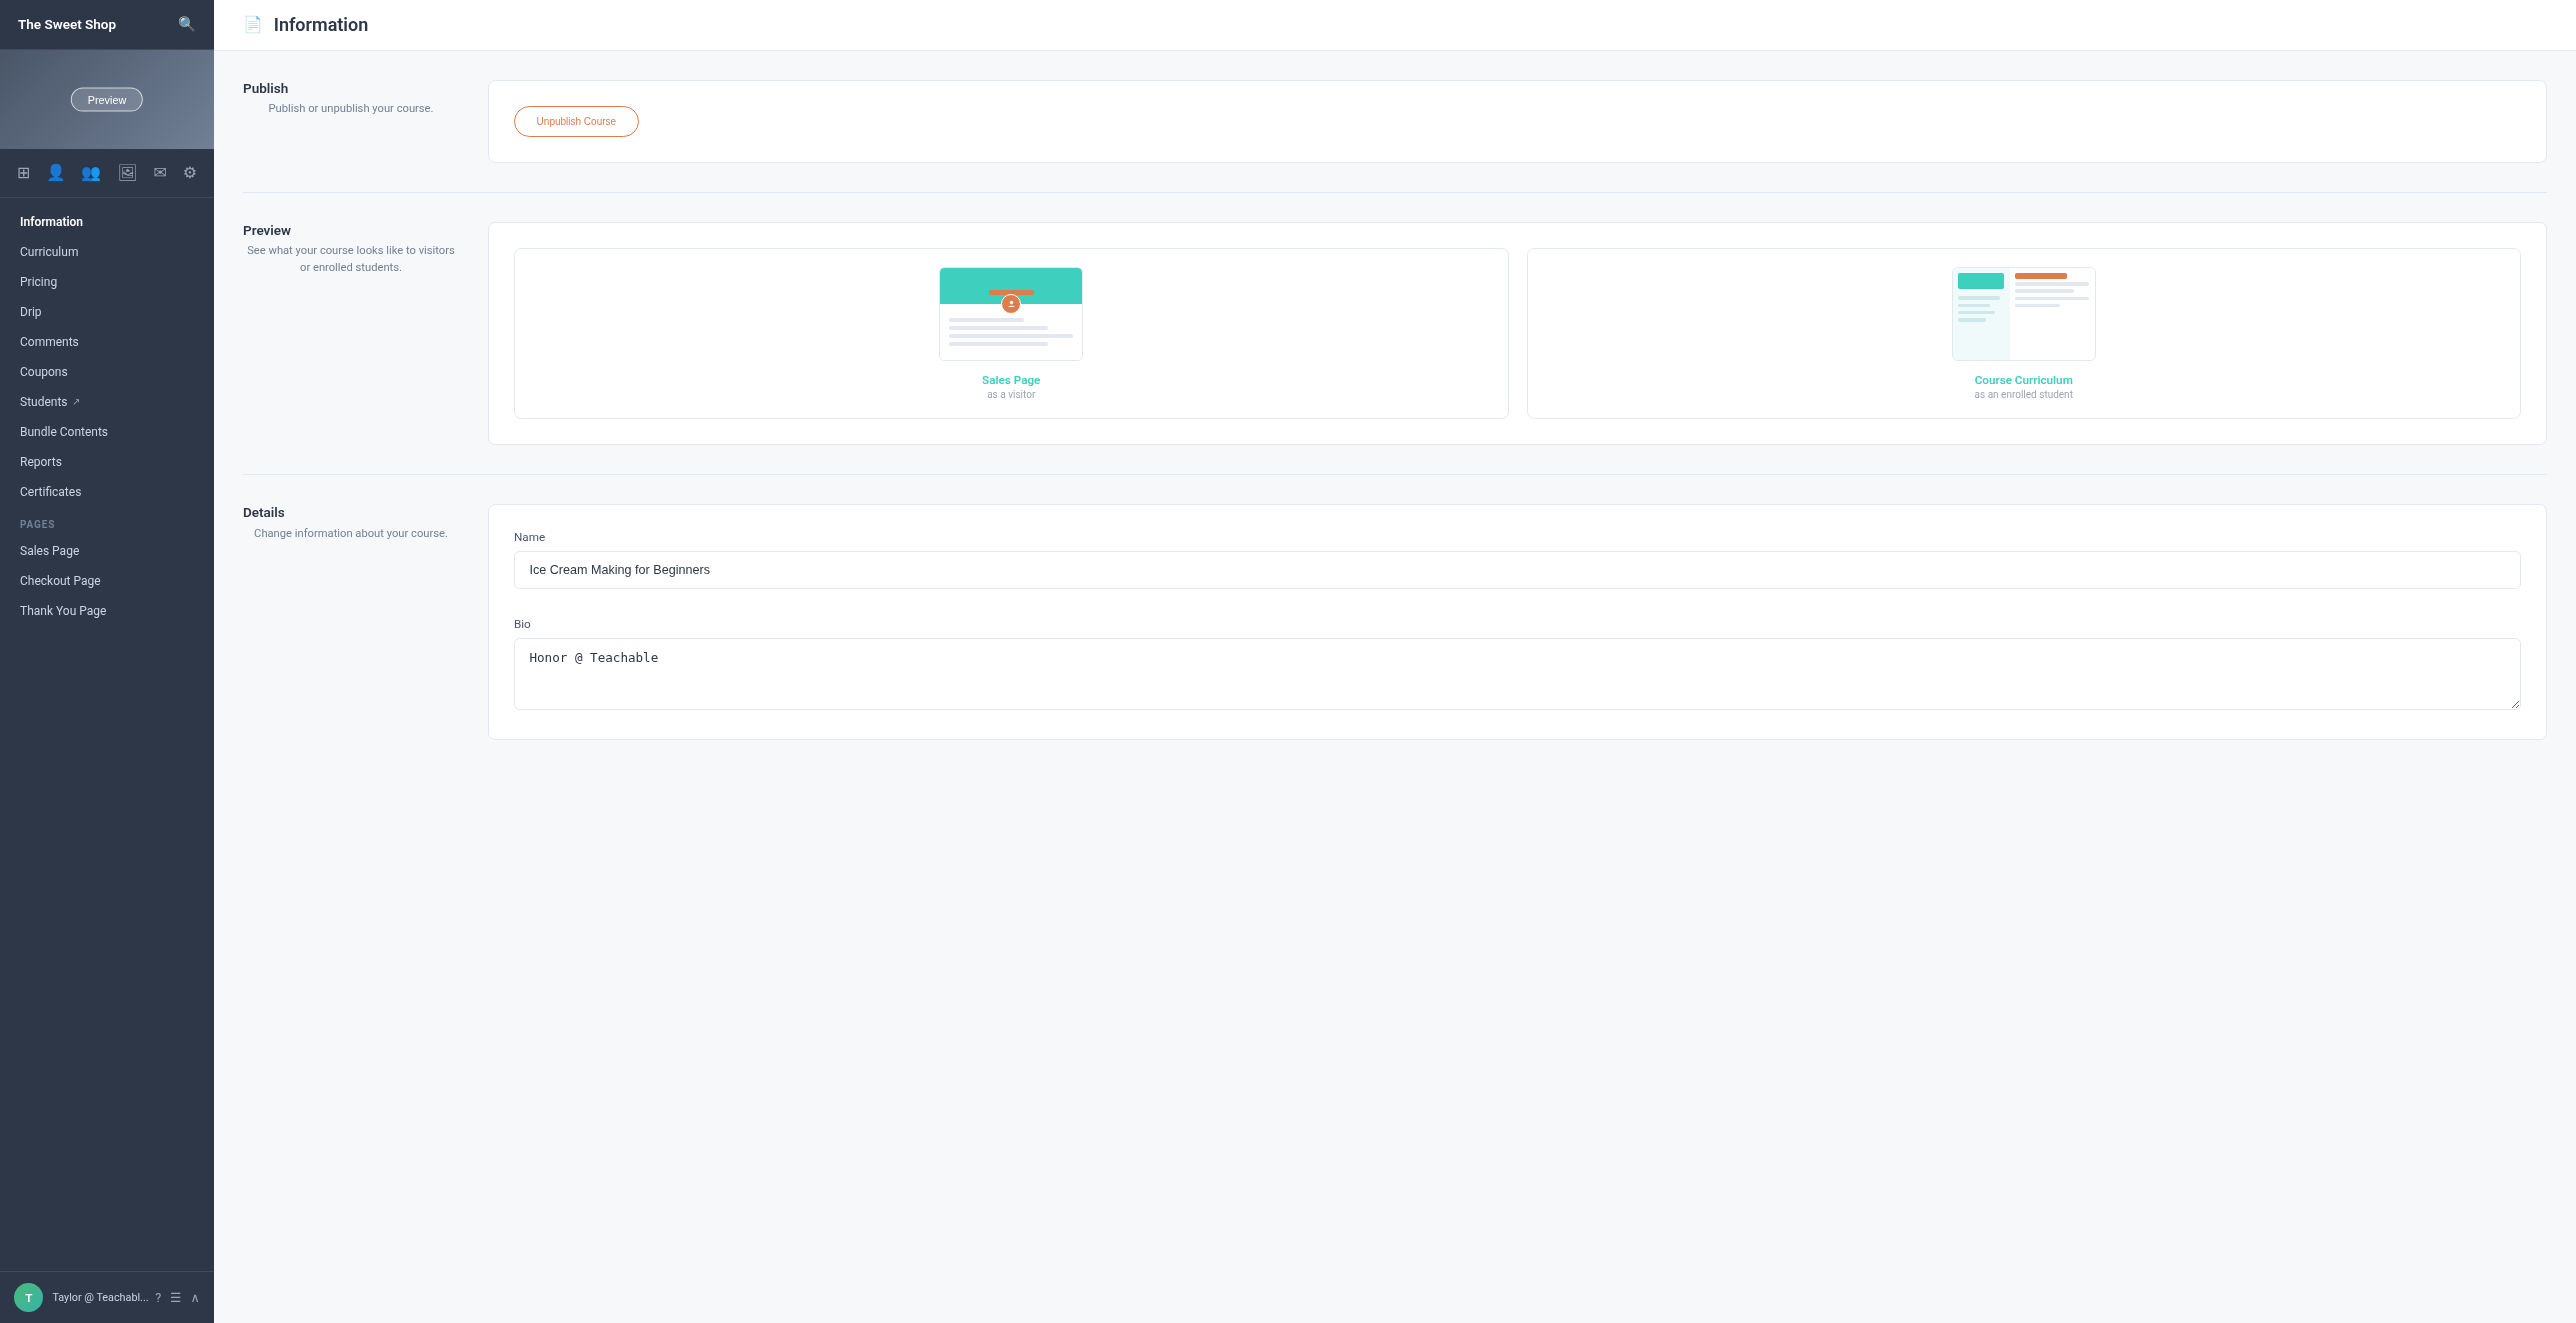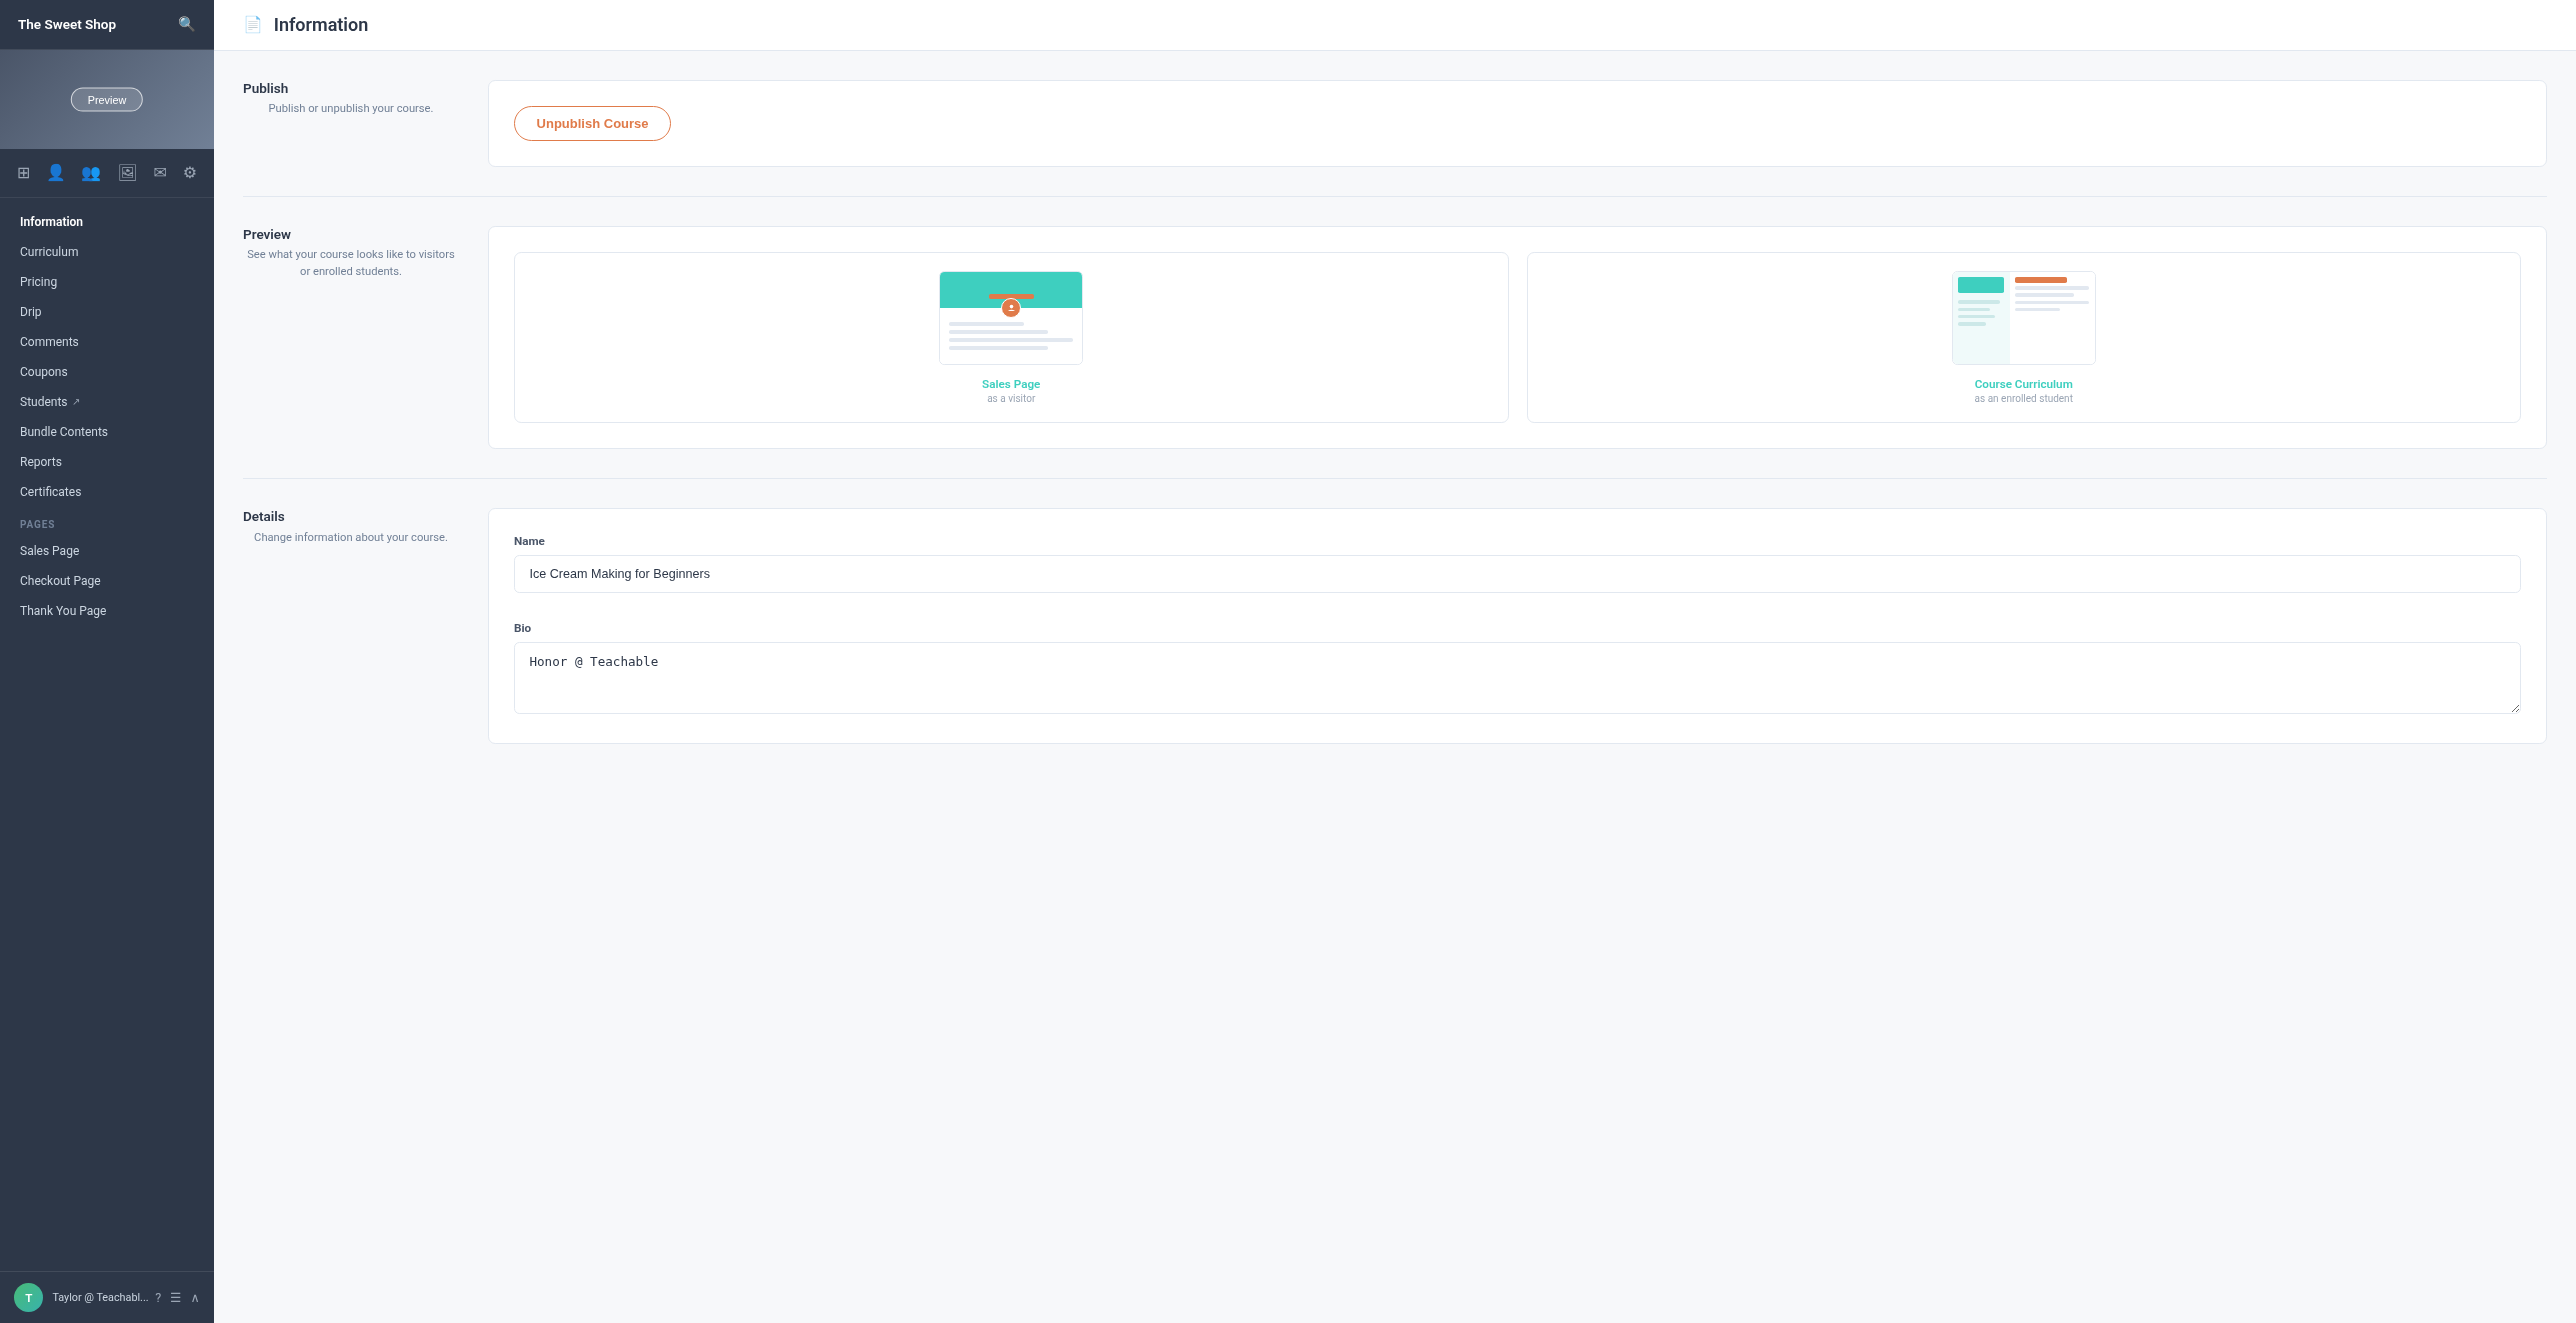--- a/index.html
+++ b/index.html
@@ -224,23 +224,23 @@
       padding: 25px;
     }
 
     
     .btn-outline-orange {
       background: transparent;
       border: 1.8px solid #e07b4a;
       color: #e07b4a;
       padding: 9px 21.6px;
       border-radius: 21.6px;
-      font-size: 13px;
-      cursor: pointer;
-      font-weight: 700;
+      font-size: 10px;
+      cursor: pointer;
+      font-weight: 400;
     }
 
     
     .preview-cards {
       display: flex;
       gap: 18px;
     }
 
     .preview-card {
       flex: 1;
@@ -366,21 +366,21 @@
     }
 
     .preview-card-sublabel {
       font-size: 10px;
       color: #9aa5b4;
     }
 
     
     .form-label {
       font-size: 11.7px;
-      font-weight: 700;
+      font-weight: 400;
       color: #4a5568;
       margin-bottom: 7.2px;
       display: block;
     }
 
     .form-input {
       width: 100%;
       border: 0.9px solid #e2e8f0;
       border-radius: 5.4px;
       padding: 10.8px 14.4px;

